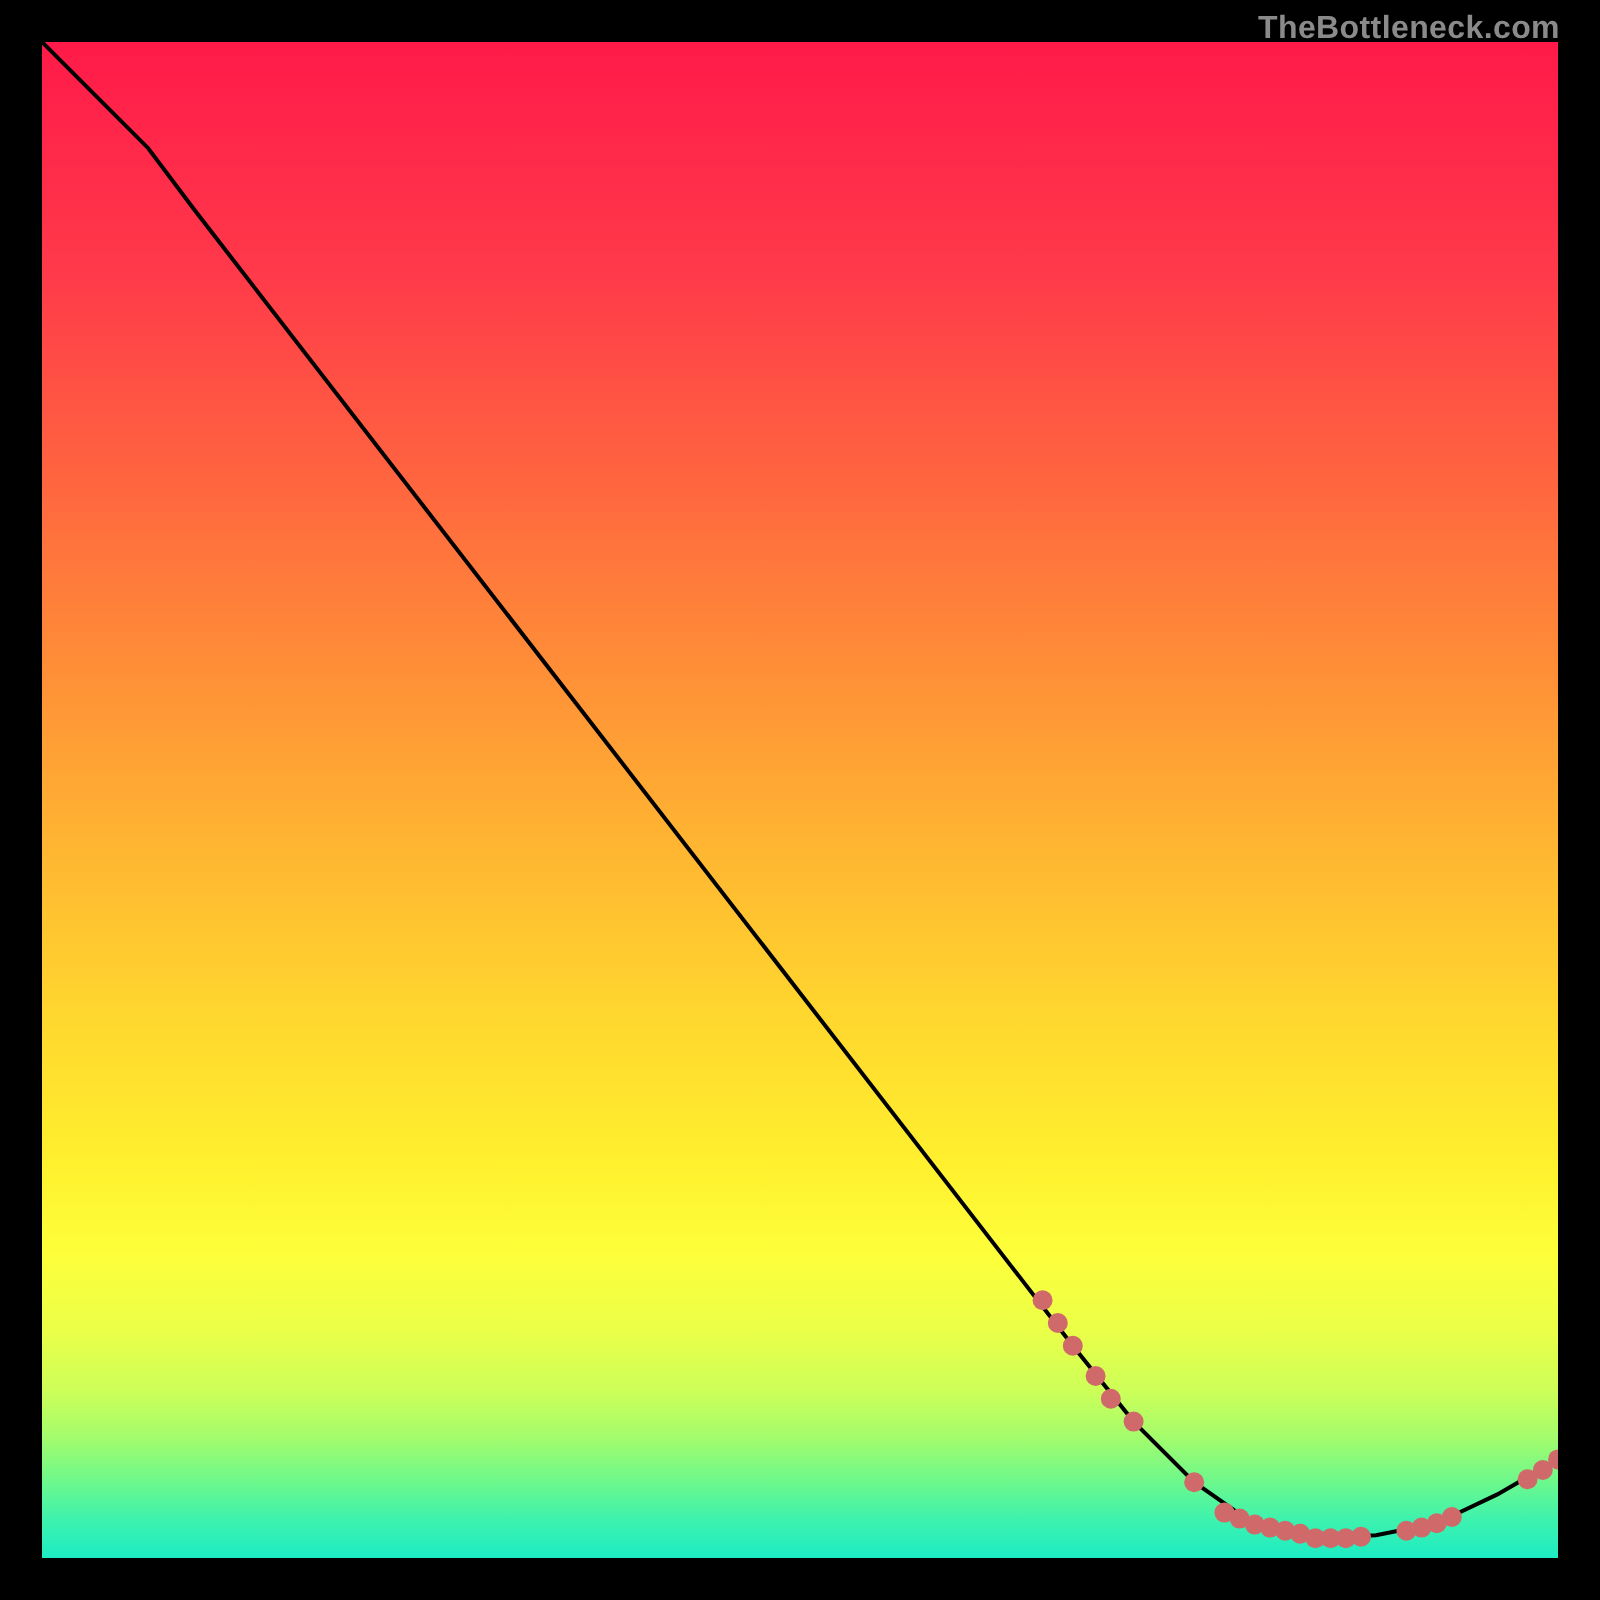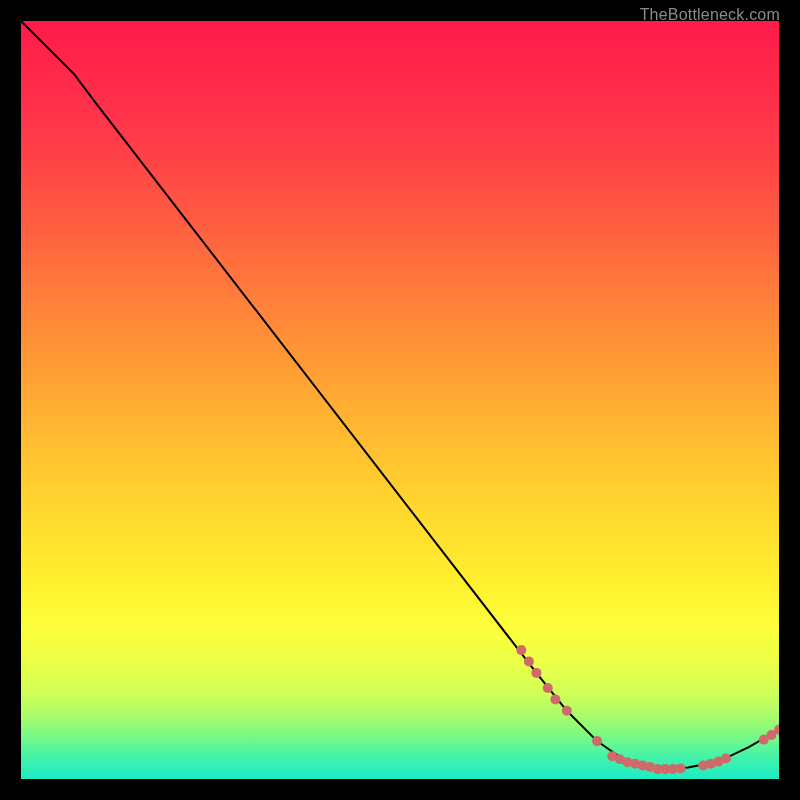--- a/index.html
+++ b/index.html
@@ -36,21 +36,21 @@
     top: 0;
     width: 100%;
     height: 100%;
   }
   .watermark {
     position: absolute;
     right: 20px;
     top: 6px;
     font-family: Arial, Helvetica, sans-serif;
     font-size: 16px;
-    font-weight: 400;
+    font-weight: 700;
     color: #8a8a8a;
     letter-spacing: 0.2px;
   }
 </style>
 </head>
 <body>
 
 <div class="chart-wrap">
 
   <div class="plot-area">

